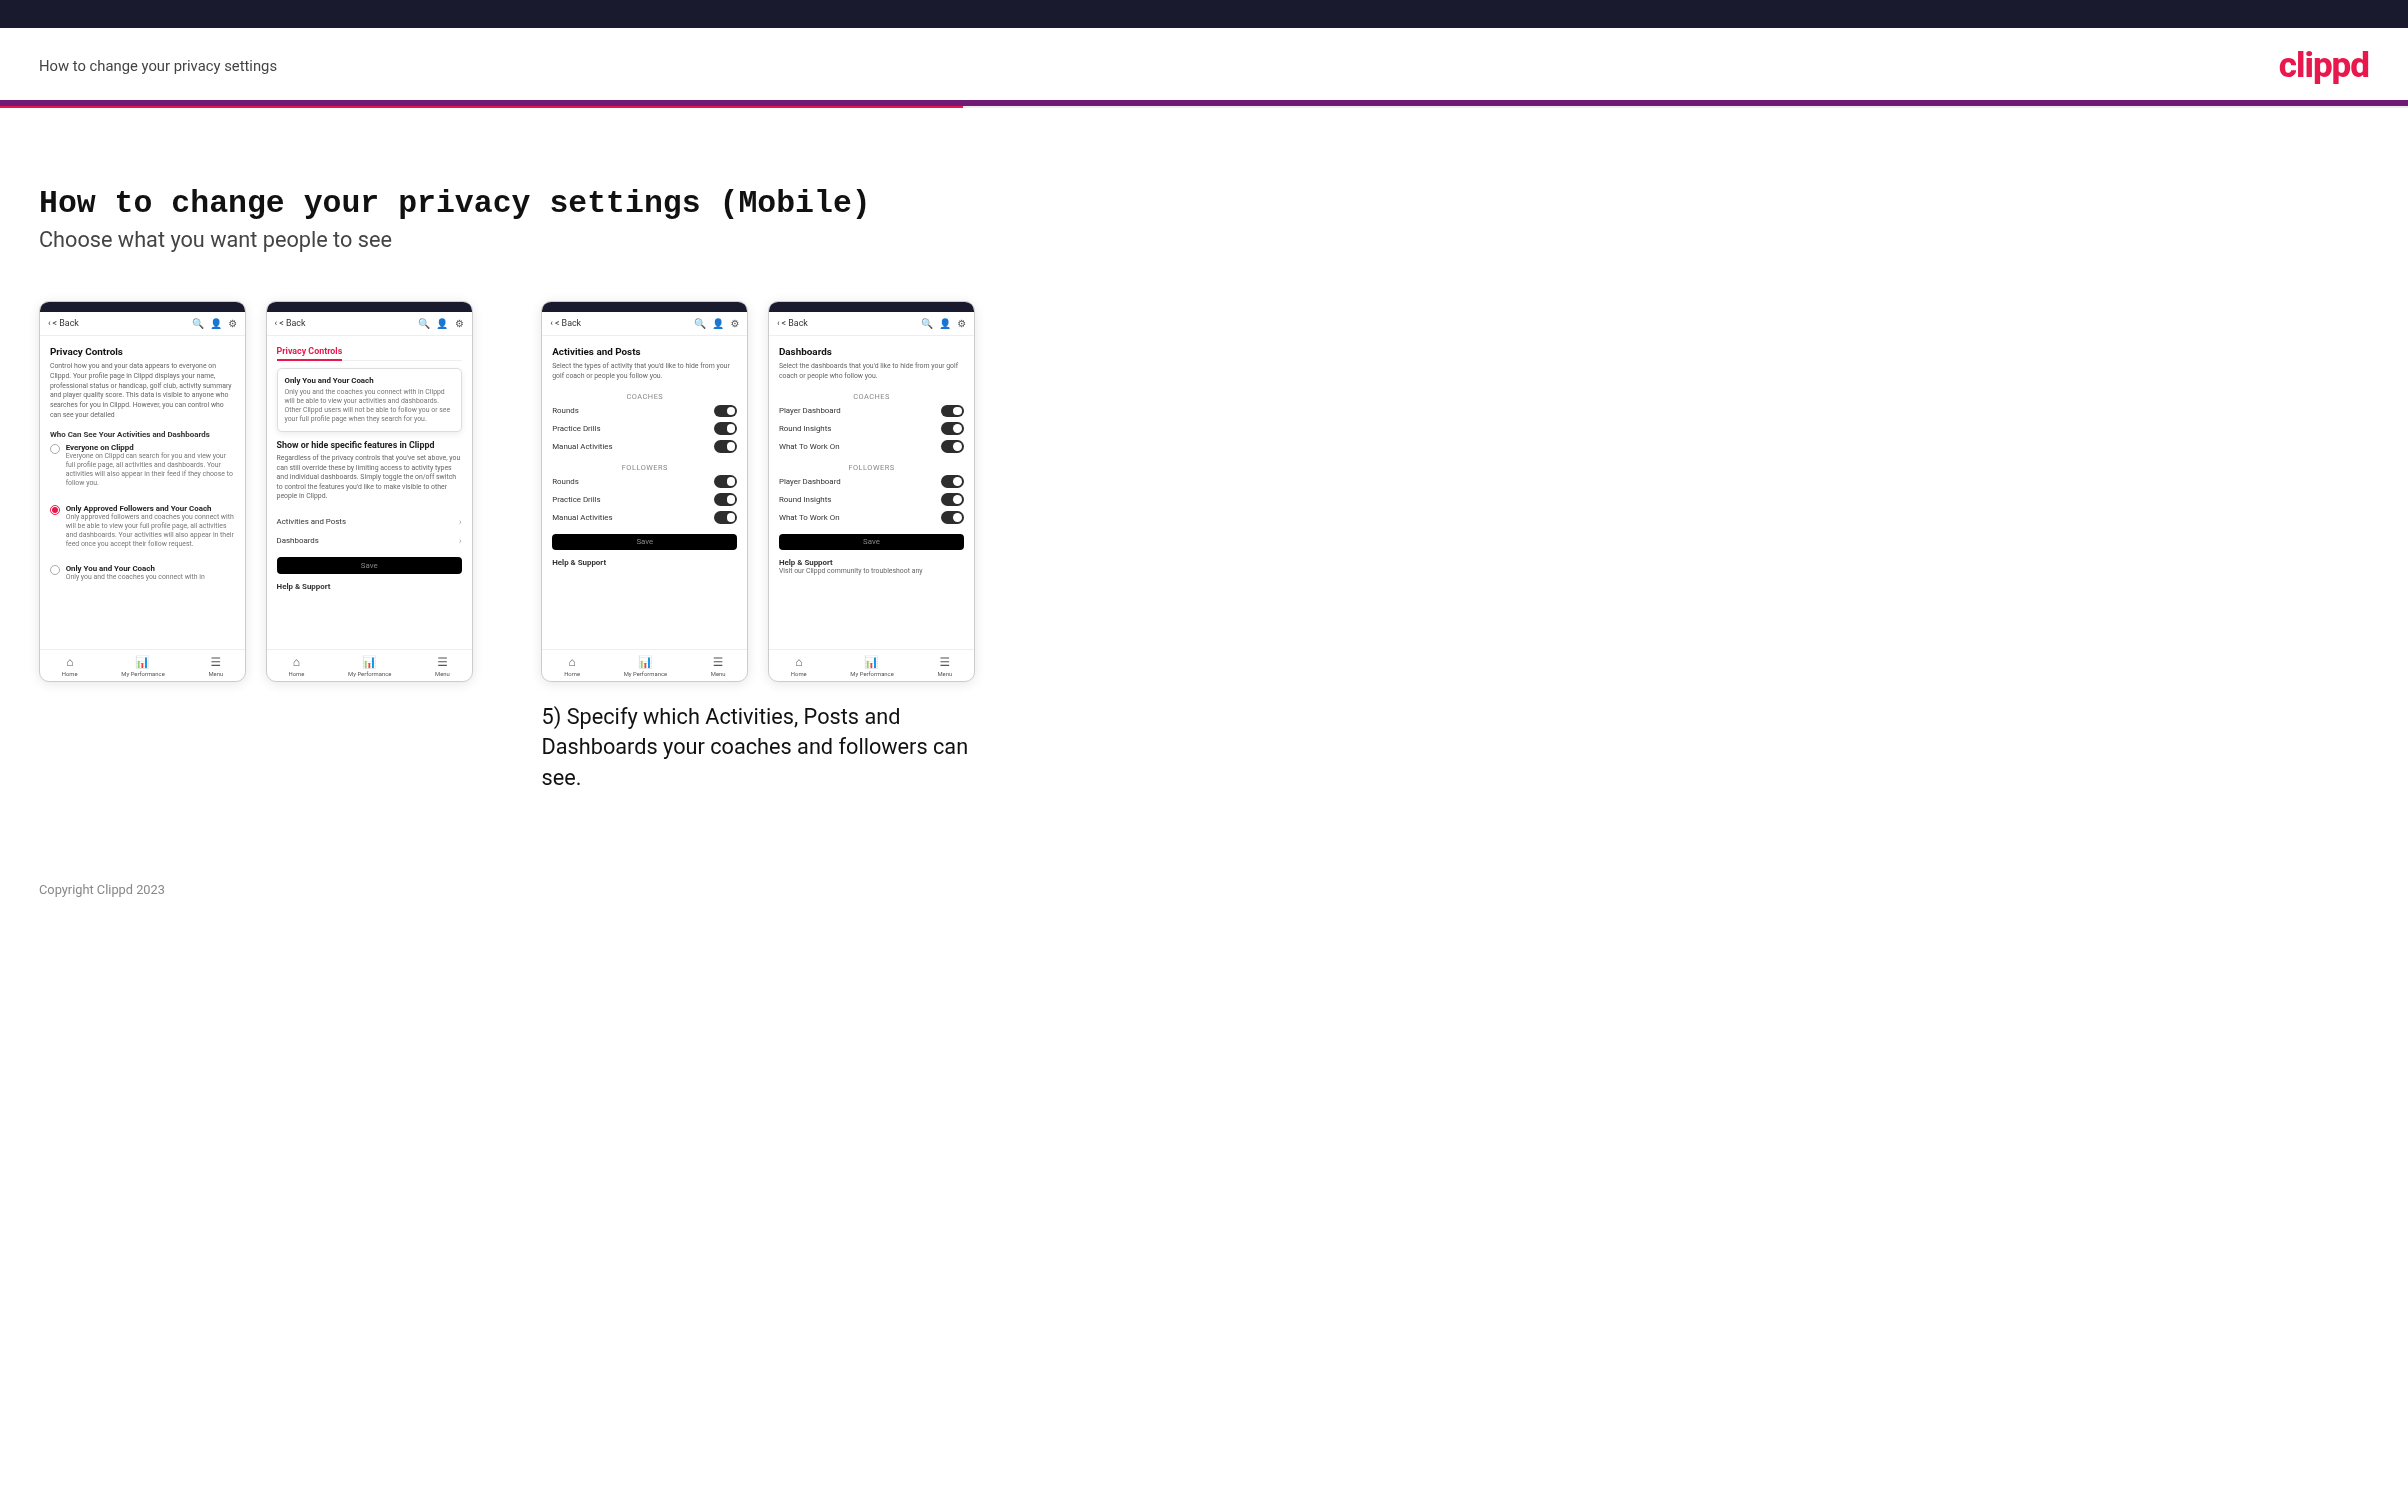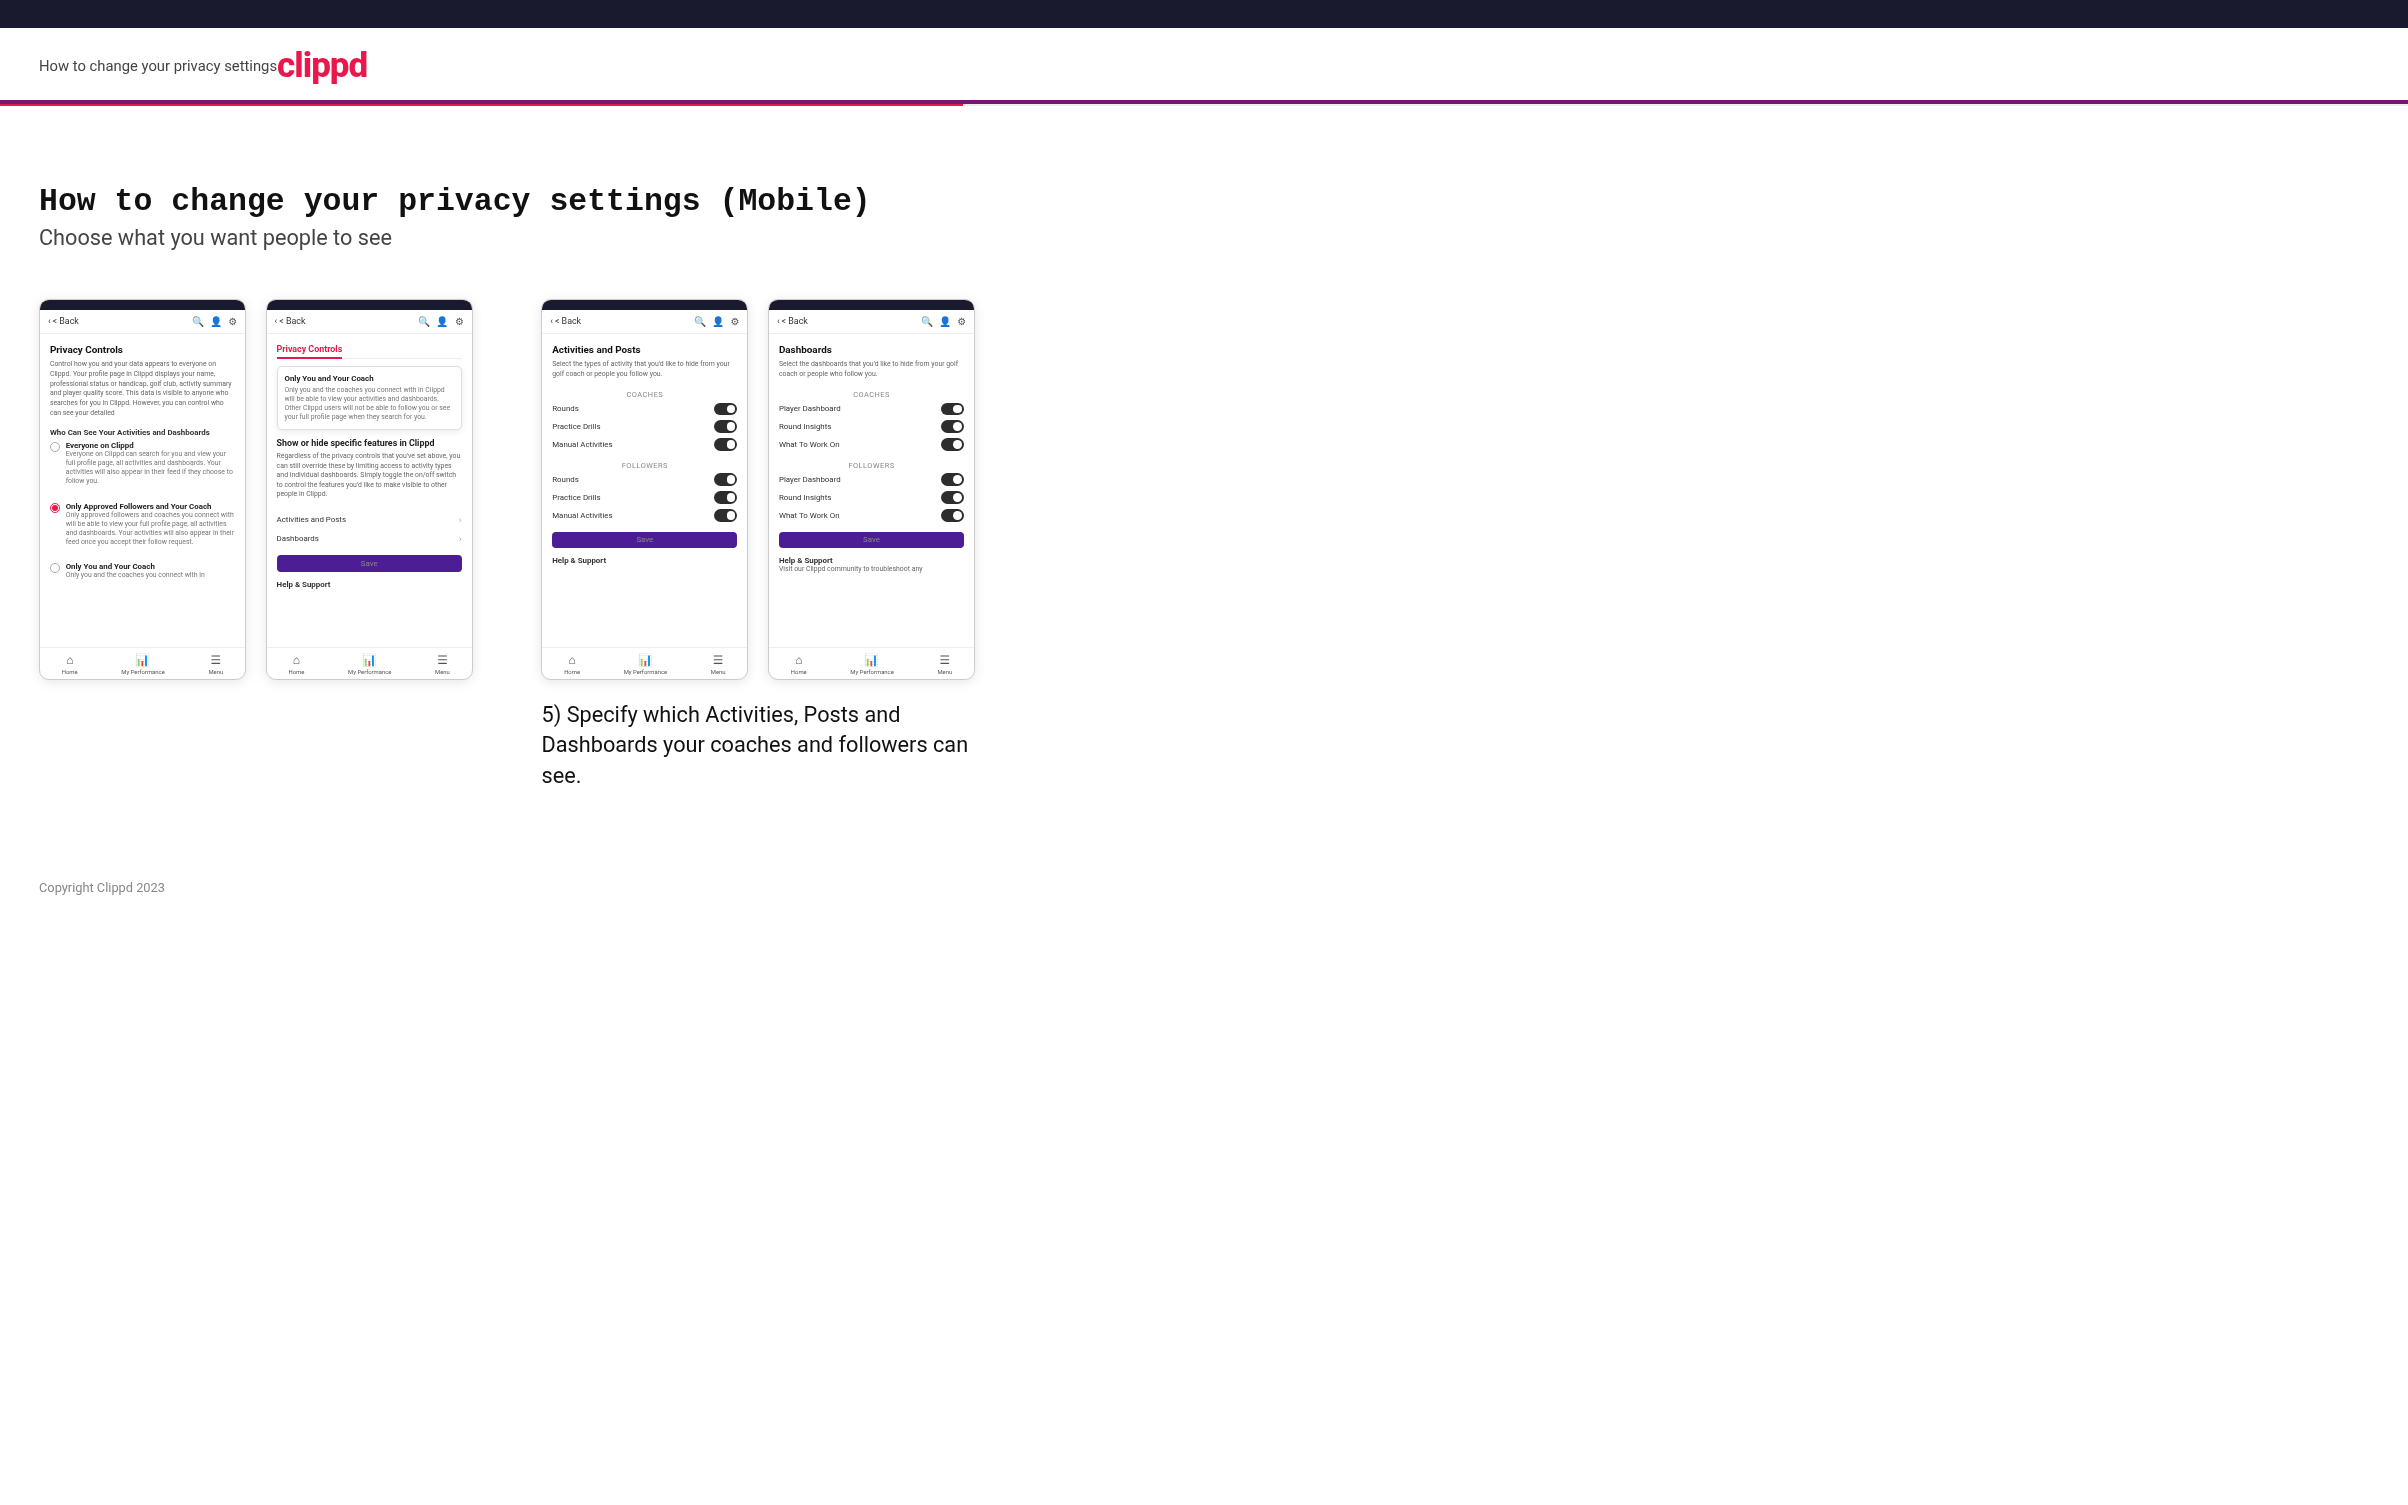--- a/index.html
+++ b/index.html
@@ -13,23 +13,23 @@
     
     .top-bar {
       background: #1a1a2e;
       height: 27.6px;
       width: 100%;
     }
 
     .header {
       display: flex;
       align-items: center;
-      justify-content: flex-start;
+      justify-content: space-between;
       padding: 17.7px 39px 13.8px 39px;
-      border-bottom: 4px solid #701a75;
+      border-bottom: 6px solid #701a75;
     }
 
     .header-breadcrumb {
       font-size: 14.8px;
       color: #444;
     }
 
     .logo {
       font-size: 35px;
       font-weight: 800;
@@ -285,21 +285,21 @@
       font-size: 7.9px;
       color: #333;
     }
 
     .chevron {
       font-size: 9.9px;
       color: #aaa;
     }
 
     .save-btn {
-      background: #4c1d95;
+      background: #000000;
       border-radius: 3.9px;
       text-align: center;
       padding: 3.9px;
       font-size: 7.9px;
       color: #888;
       margin: 7.9px 0;
     }
 
     .help-support {
       font-size: 7.9px;

